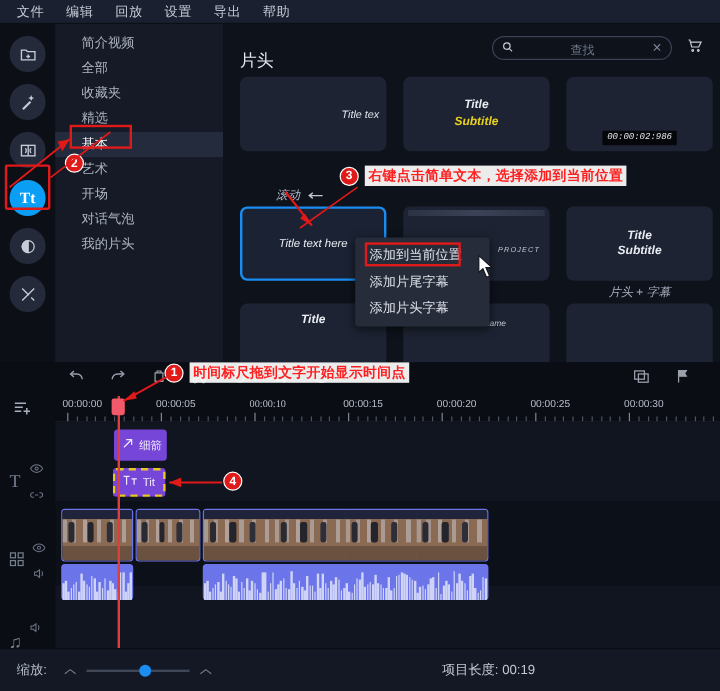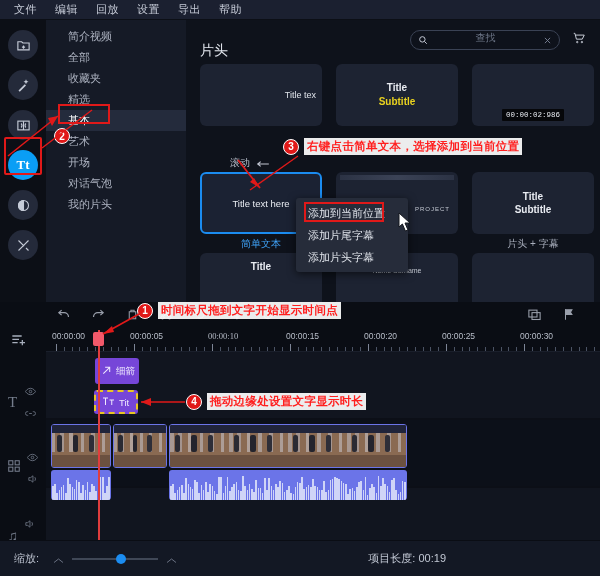--- a/index.html
+++ b/index.html
@@ -57,27 +57,27 @@
 
   
   .library {
     position: absolute; left: 186px; top: 20px; width: 414px; height: 282px;
     background: #0e121b; overflow: hidden;
   }
   .lib-head { height: 40px; display: flex; align-items: center; padding: 0 14px; }
   .lib-title { font-size: 14px; color: #e4e8f0; margin-top: 22px; }
   .search {
     margin-left: auto; width: 150px; height: 20px; border: 1px solid #3a4254;
-    border-radius: 10px; display: flex; align-items: flex-start; padding: 0 7px; gap: 6px;
+    border-radius: 10px; display: flex; align-items: flex-end; padding: 0 7px; gap: 6px;
     background: transparent;
   }
   .search .ph { font-size: 10px; color: #6e7789; flex: 1; text-align: center; }
   .cart { margin-left: 12px; color: #c8cdd8; }
 
-  .grid { position: relative; padding: 4px 24px 0 14px; }
+  .grid { position: relative; padding: 4px 24px 0 14px; font-style: italic; }
   .row { display: flex; gap: 14px; margin-bottom: 2px; }
   .cellwrap { width: 122px; }
   .card {
     width: 122px; height: 62px; border-radius: 6px; background: #1d2332;
     display: flex; align-items: center; justify-content: center;
     position: relative; overflow: hidden;
   }
   .card.sel { border: 2px solid #1b8cf0; background: #1b2233; }
   .card .t1 { font-size: 10px; color: #e9ecf2; font-weight: bold; }
   .card .t2 { font-size: 10px; color: #e9d21f; font-weight: bold; }
@@ -307,21 +307,20 @@
               <path d="M22 6H3M8 2L3 6l5 4"></path>
             </svg>
         </span>
       </div>
 
       <div class="row">
         <div class="cellwrap">
           <div class="card sel">
             <span class="t1" style="font-weight:normal;font-size:9.5px;">Title text here</span>
           </div>
-          <div class="caplabel blue">简单文本</div>
         </div>
         <div class="cellwrap">
           <div class="card">
             <div class="th-stripe" style="background:linear-gradient(90deg,#3a4256,#59627a,#3a4256);"></div>
             <span class="tproj" style="position:absolute;right:8px;bottom:22px;">PROJECT</span>
           </div>
         </div>
         <div class="cellwrap">
           <div class="card">
             <div style="text-align:center;line-height:13px;">
@@ -847,20 +846,19 @@
     <div class="badge">1</div>
     <div class="ann-text">时间标尺拖到文字开始显示时间点</div>
   </div>
   <svg class="ann" style="left:95px;top:310px;" width="50" height="30">
     <line x1="44" y1="4" x2="8" y2="24" stroke="#e01919" stroke-width="1.7"></line>
     <polygon points="8,24 19,22 17,16" fill="#e01919"></polygon>
   </svg>
 
   <div class="ann" style="left:186px;top:393px;display:flex;align-items:center;gap:5px;">
     <div class="badge">4</div>
-    <div class="ann-text">拖动边缘处设置文字显示时长</div>
   </div>
   <svg class="ann" style="left:137px;top:394px;" width="52" height="18">
     <line x1="48" y1="8" x2="4" y2="8" stroke="#e01919" stroke-width="1.7"></line>
     <polygon points="4,8 14,4 14,12" fill="#e01919"></polygon>
   </svg>
 
 </div>
 
 </body></html>

